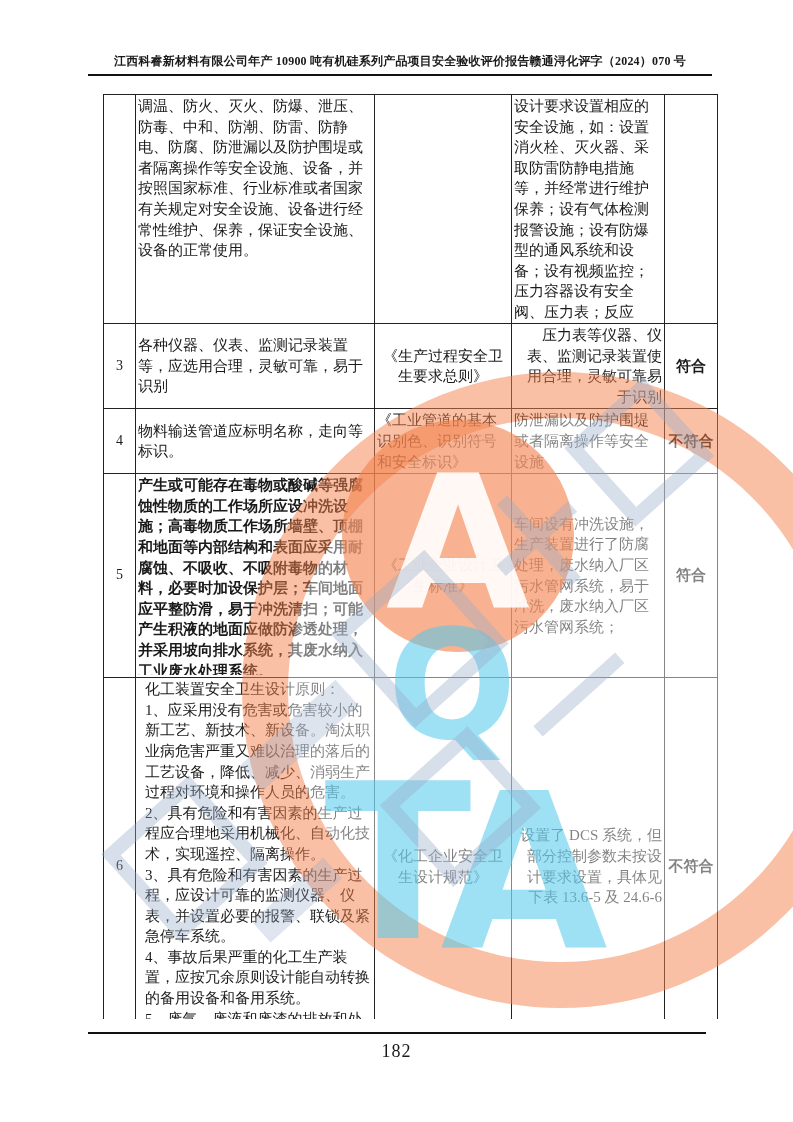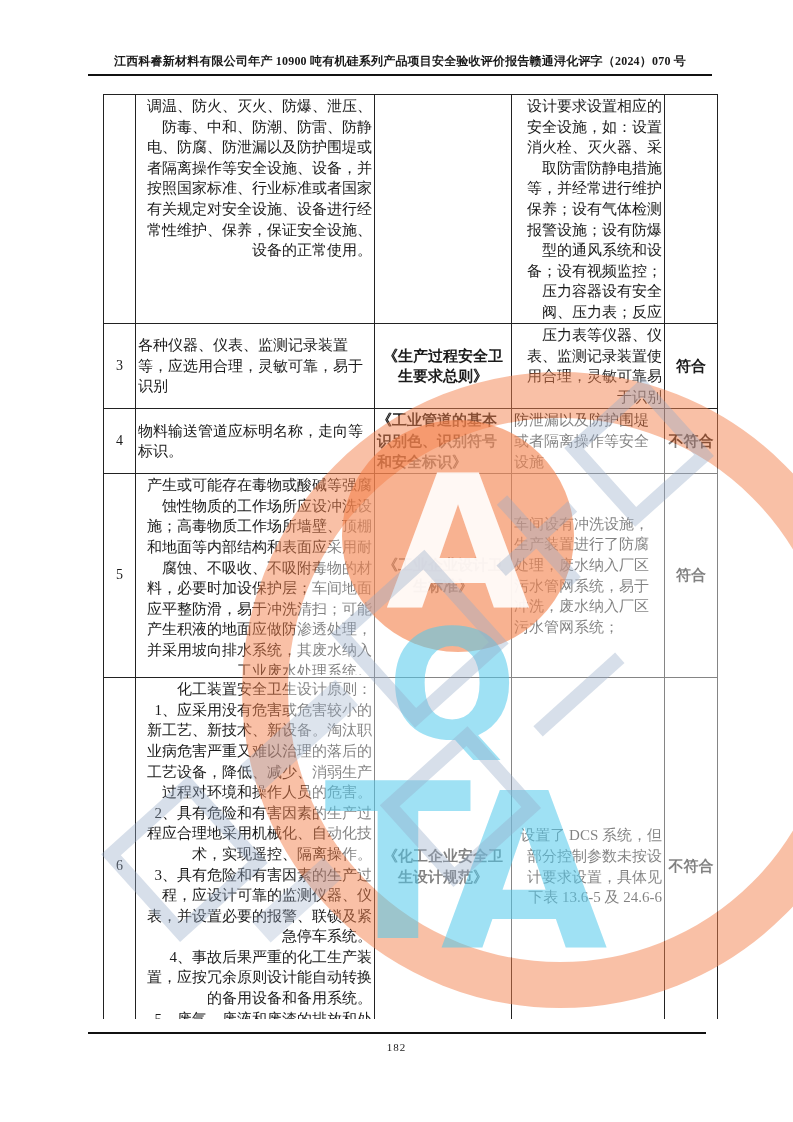--- a/index.html
+++ b/index.html
@@ -29,33 +29,33 @@
     font-size:15px;line-height:20.6px;
   }
   table.rev td{
     border:1.5px solid #222;
     padding:1px 2px;
     vertical-align:middle;
     overflow:hidden;
   }
   td.no{width:32px;text-align:center;font-size:14px;padding:0;}
   td.desc{width:239px;text-align:left;}
-  td.std{width:137px;text-align:center;padding:0 1px;font-weight:bold;}
+  td.std{width:137px;text-align:center;padding:0 1px;}
   td.eval{width:153px;text-align:right;padding:0 1px;}
   td.res{width:53px;text-align:center;padding:0 5px;font-weight:bold;}
   .ta-l{text-align:left !important;}
   .va-t{vertical-align:top !important;}
   tr.r1{height:229px;} tr.r2{height:57px;} tr.r3{height:56px;}
   tr.r4{height:204px;} tr.r5{height:378px;}
-  .box{overflow:hidden;white-space:pre-wrap;text-align:right;}
-  .h225{height:225px;} .h200{height:200px;} .h374{height:374px;margin-left:7px;}
+  .box{overflow:hidden;white-space:pre-wrap;}
+  .h225{height:225px;} .h200{height:200px;font-weight:bold;} .h374{height:374px;margin-left:7px;}
 
   
   .footrule{position:absolute;left:88px;top:1032px;width:618px;border-top:2px solid #111;}
-  .pageno{position:absolute;left:0;top:1041px;width:793px;text-align:center;font-size:11px;letter-spacing:1px;}
+  .pageno{position:absolute;left:0;top:1041px;width:793px;text-align:center;font-size:18px;letter-spacing:1px;}
 
   
   .wm{position:absolute;inset:0;pointer-events:none;z-index:5;}
 </style>
 </head>
 <body>
 
 <div class="page">
 
   <div class="hdr">

